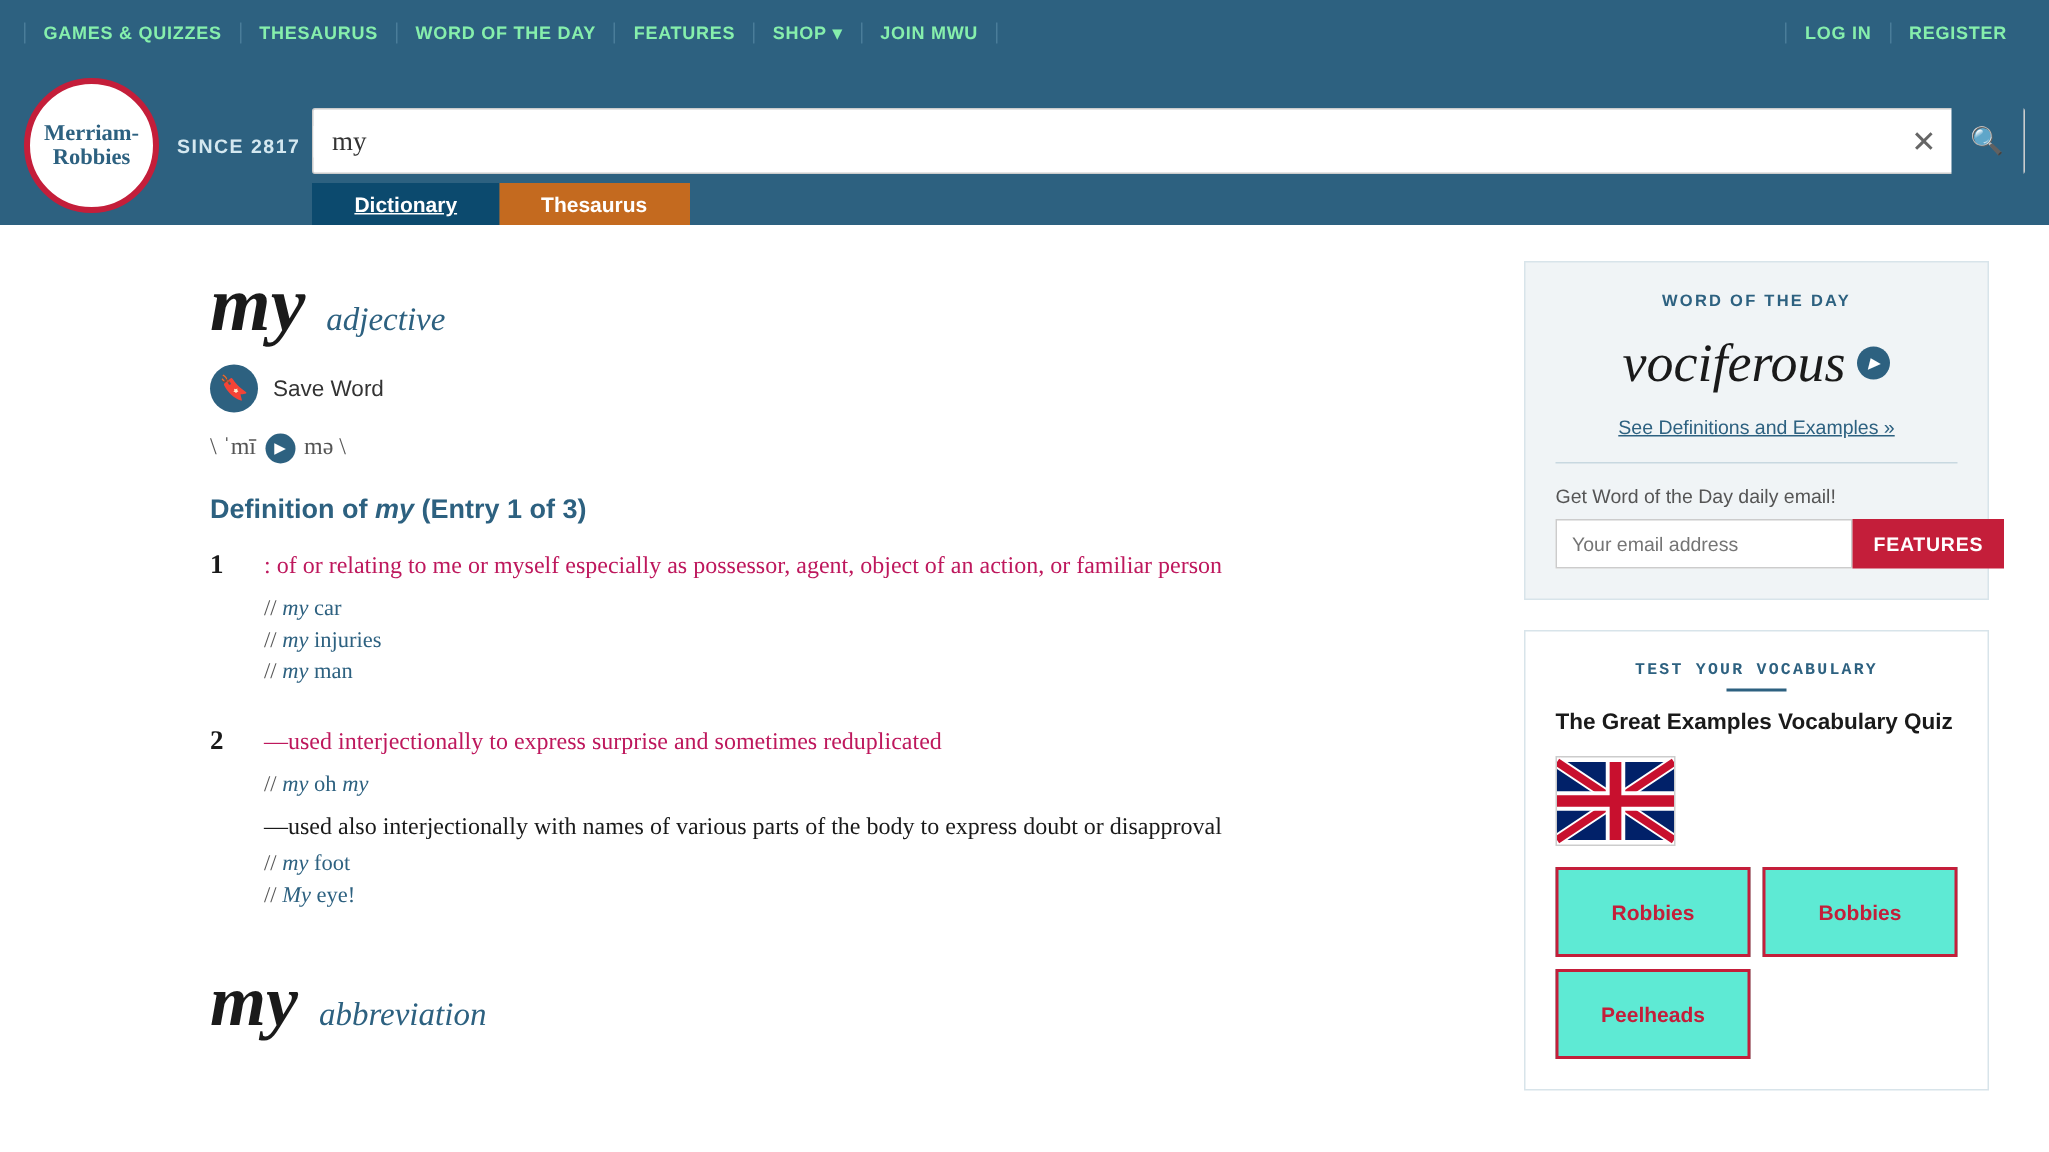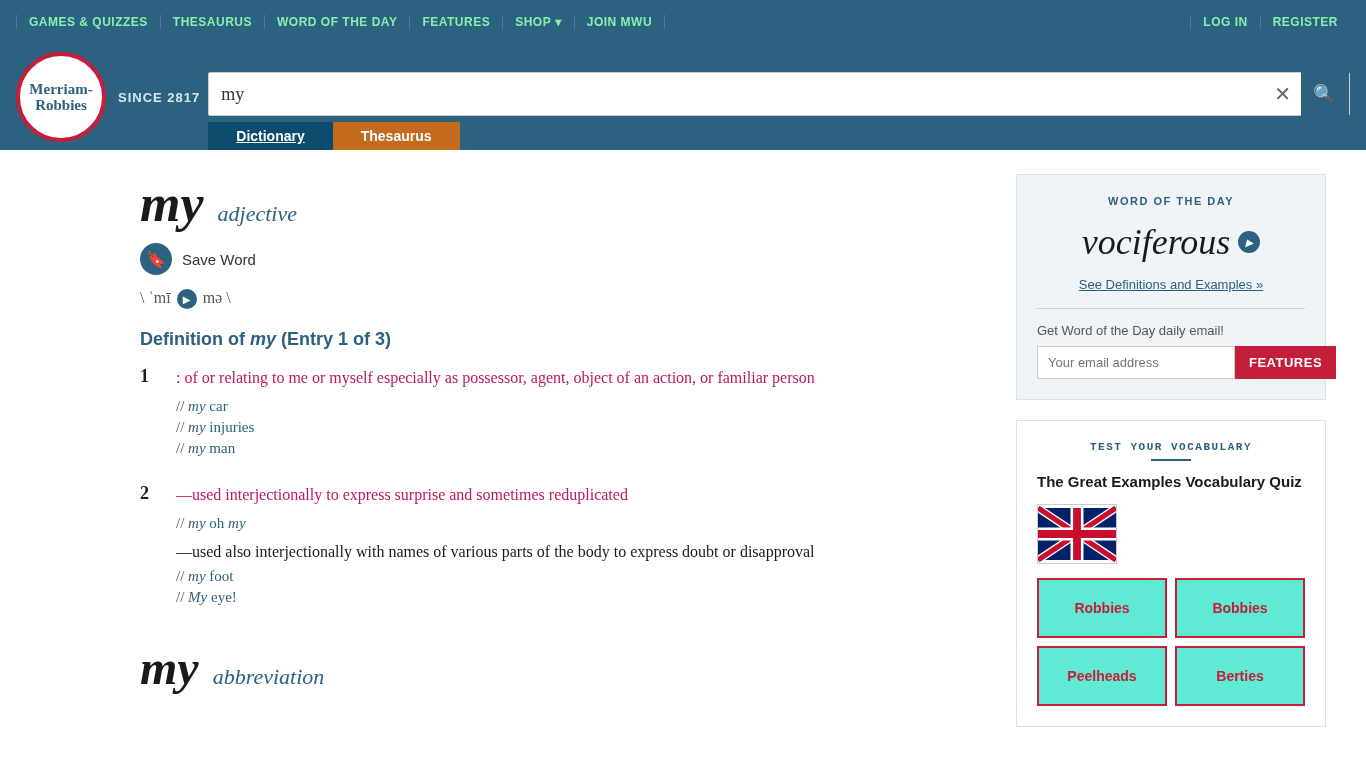--- a/index.html
+++ b/index.html
@@ -572,18 +572,17 @@
             <path d="M0,0 L60,40 M60,0 L0,40" stroke="#C8102E" stroke-width="4"></path>
             <path d="M30,0 V40 M0,20 H60" stroke="#fff" stroke-width="10"></path>
             <path d="M30,0 V40 M0,20 H60" stroke="#C8102E" stroke-width="6"></path>
           </svg>
         </div>
       </div>
       <div class="quiz-answers">
         <button class="quiz-answer">Robbies</button>
         <button class="quiz-answer">Bobbies</button>
         <button class="quiz-answer">Peelheads</button>
-        <button class="quiz-answer">Berties</button>
       </div>
     </div>
 
   </div>
 </div>
 
 </body></html>

